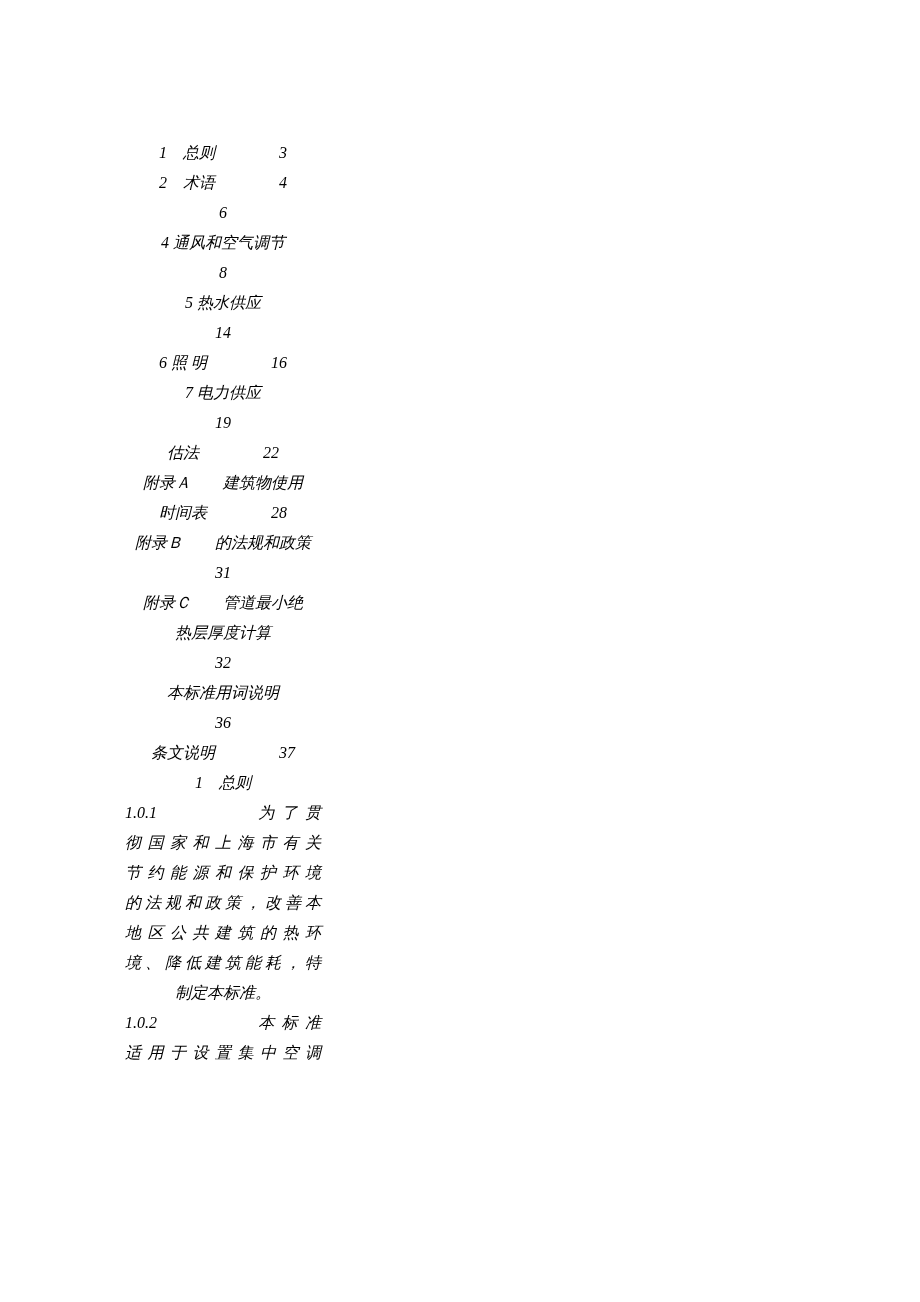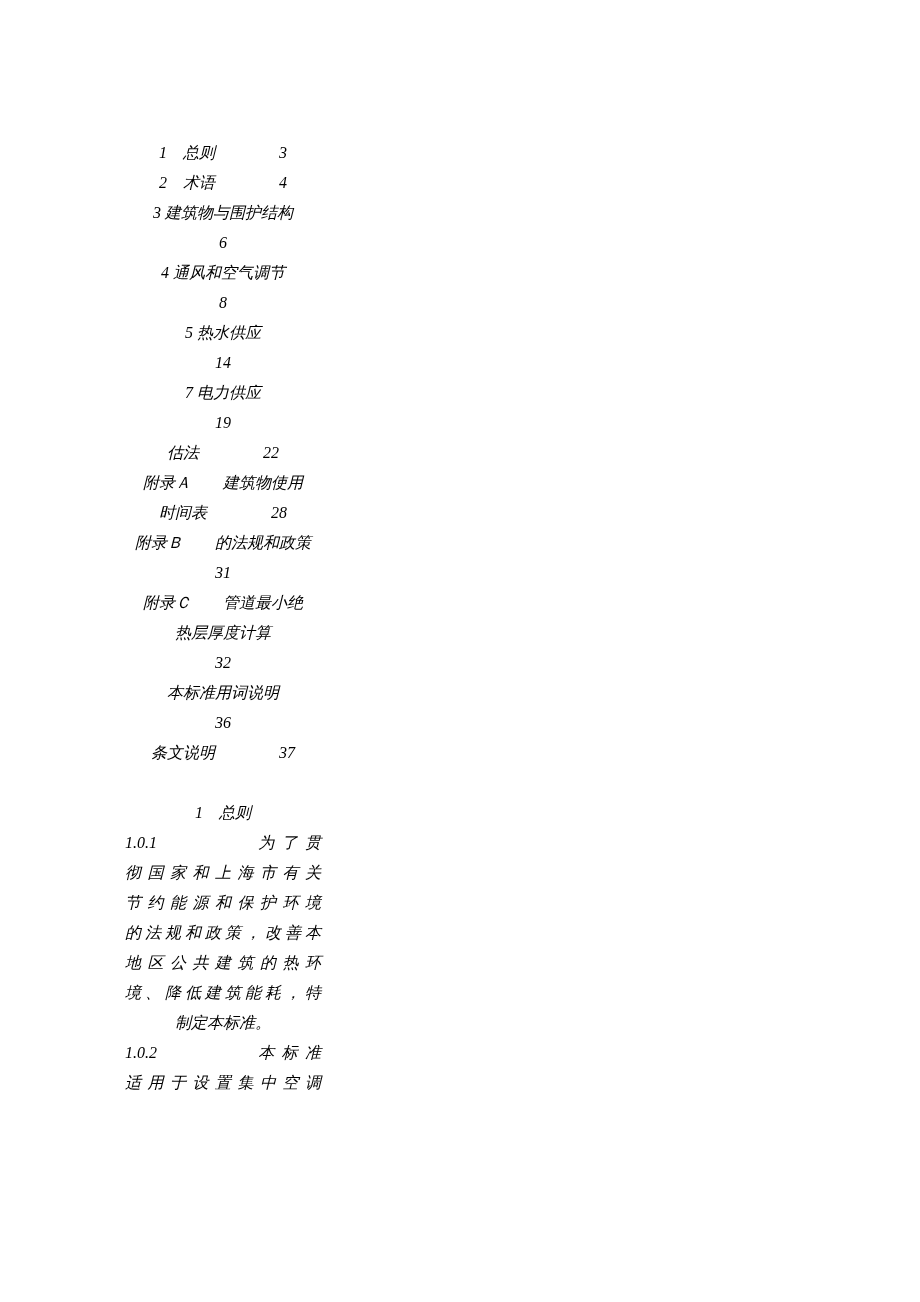--- a/index.html
+++ b/index.html
@@ -22,21 +22,20 @@
   }
   .toc-line {
     line-height: 30px;
     text-align: center;
     white-space: pre;
   }
   .toc-block {
     margin-bottom: 0;
   }
   .body-section {
-    margin-top: 30px;
   }
   .body-heading {
     text-align: center;
     line-height: 30px;
   }
   .body-text {
     line-height: 30px;
     text-align: justify;
     text-align-last: justify;
     padding: 0 2px;
@@ -47,26 +46,26 @@
   }
 </style>
 </head>
 <body>
 
 <div class="content-column">
 
   <div class="toc-block">
     <div class="toc-line">1　总则　　　　3</div>
     <div class="toc-line">2　术语　　　　4</div>
-    <div class="toc-line">3 建筑物与围护结构</div>
     <div class="toc-line">6</div>
     <div class="toc-line">4 通风和空气调节</div>
     <div class="toc-line">8</div>
     <div class="toc-line">5 热水供应</div>
     <div class="toc-line">14</div>
+    <div class="toc-line">6 照 明　　　　16</div>
     <div class="toc-line">7 电力供应</div>
     <div class="toc-line">19</div>
     <div class="toc-line">估法　　　　22</div>
     <div class="toc-line">附录Ａ　　建筑物使用</div>
     <div class="toc-line">时间表　　　　28</div>
     <div class="toc-line">附录Ｂ　　的法规和政策</div>
     <div class="toc-line">31</div>
     <div class="toc-line">附录Ｃ　　管道最小绝</div>
     <div class="toc-line">热层厚度计算</div>
     <div class="toc-line">32</div>

